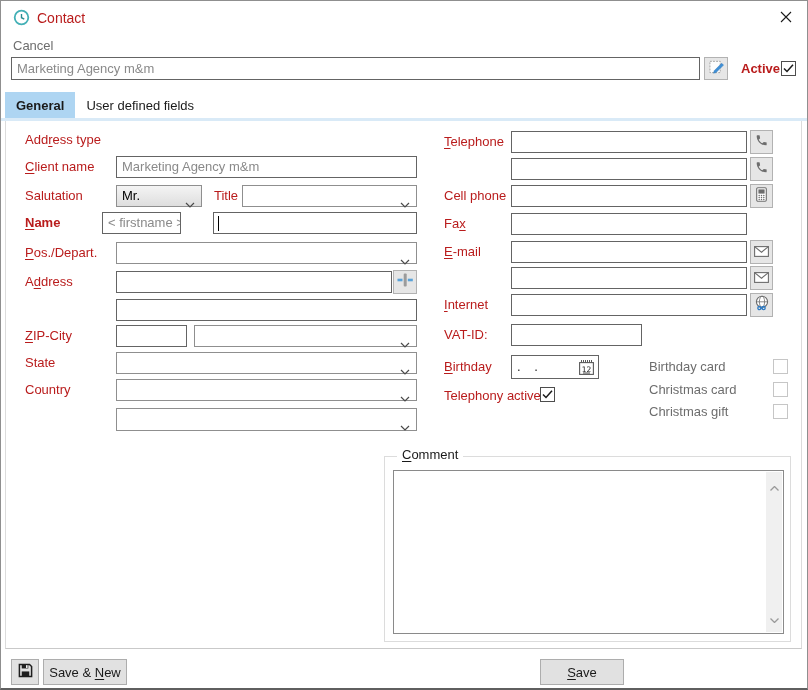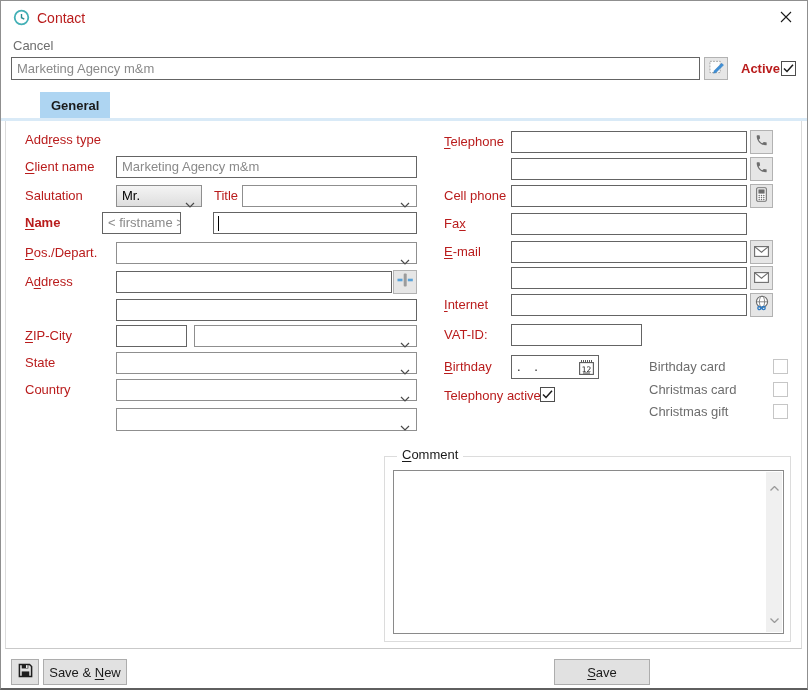--- a/index.html
+++ b/index.html
@@ -27,21 +27,21 @@
   .checkbox { position: absolute; width: 15px; height: 15px; background: #fff; border: 1px solid #4d4d4d;
               display: flex; align-items: center; justify-content: center; }
   .checkbox svg { display: none; }
   .checkbox.checked svg { display: block; }
   .checkbox.disabled { border-color: #c6c6c6; }
   .group { position: absolute; border: 1px solid #dcdcdc; }
   .group .legend { position: absolute; top: -10px; left: 12px; background: #fff; padding: 0 5px; font-size: 13px; color: #1a1a1a; }
   .ta { position: absolute; background: #fff; border: 1px solid #8a8a8a; }
   .sb { position: absolute; top: 1px; right: 1px; bottom: 1px; width: 16px; background: #f0f0f0;
         display: flex; flex-direction: column; justify-content: space-between; align-items: center; padding: 5px 0; }
-  .tabstrip { position: absolute; left: 4px; top: 91px; height: 26px; display: flex; margin-left: 35px; }
+  .tabstrip { position: absolute; left: 4px; top: 91px; height: 26px; display: flex; }
   .tab { font-size: 13px; padding: 0 11px; display: flex; align-items: center; color: #1a1a1a; }
   .tab.active { background: #aed5f2; font-weight: bold; }
   .tabline { position: absolute; left: 0; top: 117px; width: 808px; height: 3px; background: #d9eaf7; }
   .tabpage { position: absolute; left: 4px; top: 120px; width: 797px; height: 528px;
              border-left: 1px solid #dcdcdc; border-right: 1px solid #dcdcdc; border-bottom: 1px solid #c9c9c9; }
   .caret { position: absolute; left: 4px; top: 3px; width: 1px; height: 15px; background: #000; }
   .closebtn { position: absolute; right: 8px; top: 6px; width: 26px; height: 22px;
               display: flex; align-items: center; justify-content: center; background: transparent; }
   .dots { letter-spacing: 5px; color: #2a2a2a; font-size: 13px; }
 </style>
@@ -78,20 +78,23 @@
   <span class="lbl b" style="left:740px;top:57px">Active</span>
   <div class="checkbox checked" style="left:780px;top:60px">
     <svg width="11" height="9" viewBox="0 0 11 9">
         <path d="M1 4.5L4 7.5 10 0.8" fill="none" stroke="#1a1a1a" stroke-width="1.5"></path>
       </svg>
   </div>
 
   <div class="tabstrip">
     <div class="tab active">
         <span>General</span>
+      </div>
+    <div class="tab">
+        <span>User defined fields</span>
       </div>
   </div>
   <div class="tabline"></div>
   <div class="tabpage"></div>
 
   <span class="lbl" style="left:24px;top:128px">Add<u>r</u>ess type</span>
 
   <span class="lbl" style="left:24px;top:155px"><u>C</u>lient name</span>
   <div class="txt grayval" style="left:115px;top:155px;width:301px">Marketing Agency m&amp;m</div>
 
@@ -307,20 +310,20 @@
           <path d="M1.5 1.5h10.8l2.2 2.2v10.8H1.5z" fill="none" stroke="#1f1f1f" stroke-width="1.6"></path>
           <rect x="4" y="9" width="8" height="5.5" fill="#1f1f1f"></rect>
           <rect x="4" y="1.8" width="7" height="4" fill="#1f1f1f"></rect>
           <rect x="8.6" y="2.3" width="1.6" height="3" fill="#fff"></rect>
         </svg>
     </span>
   </div>
   <div class="btn" style="left:42px;top:658px;width:84px;height:26px">
       <span>Save &amp; <u>N</u>ew</span>
     </div>
-  <div class="btn" style="left:553px;top:658px;width:96px;height:26px">
+  <div class="btn" style="left:539px;top:658px;width:84px;height:26px">
       <span><u>S</u>ave</span>
     </div>
   <div class="btn" style="left:619px;top:690px;width:79px;height:26px">
       <span>Cancel</span>
     </div>
 
 </div>
 
 </body></html>

